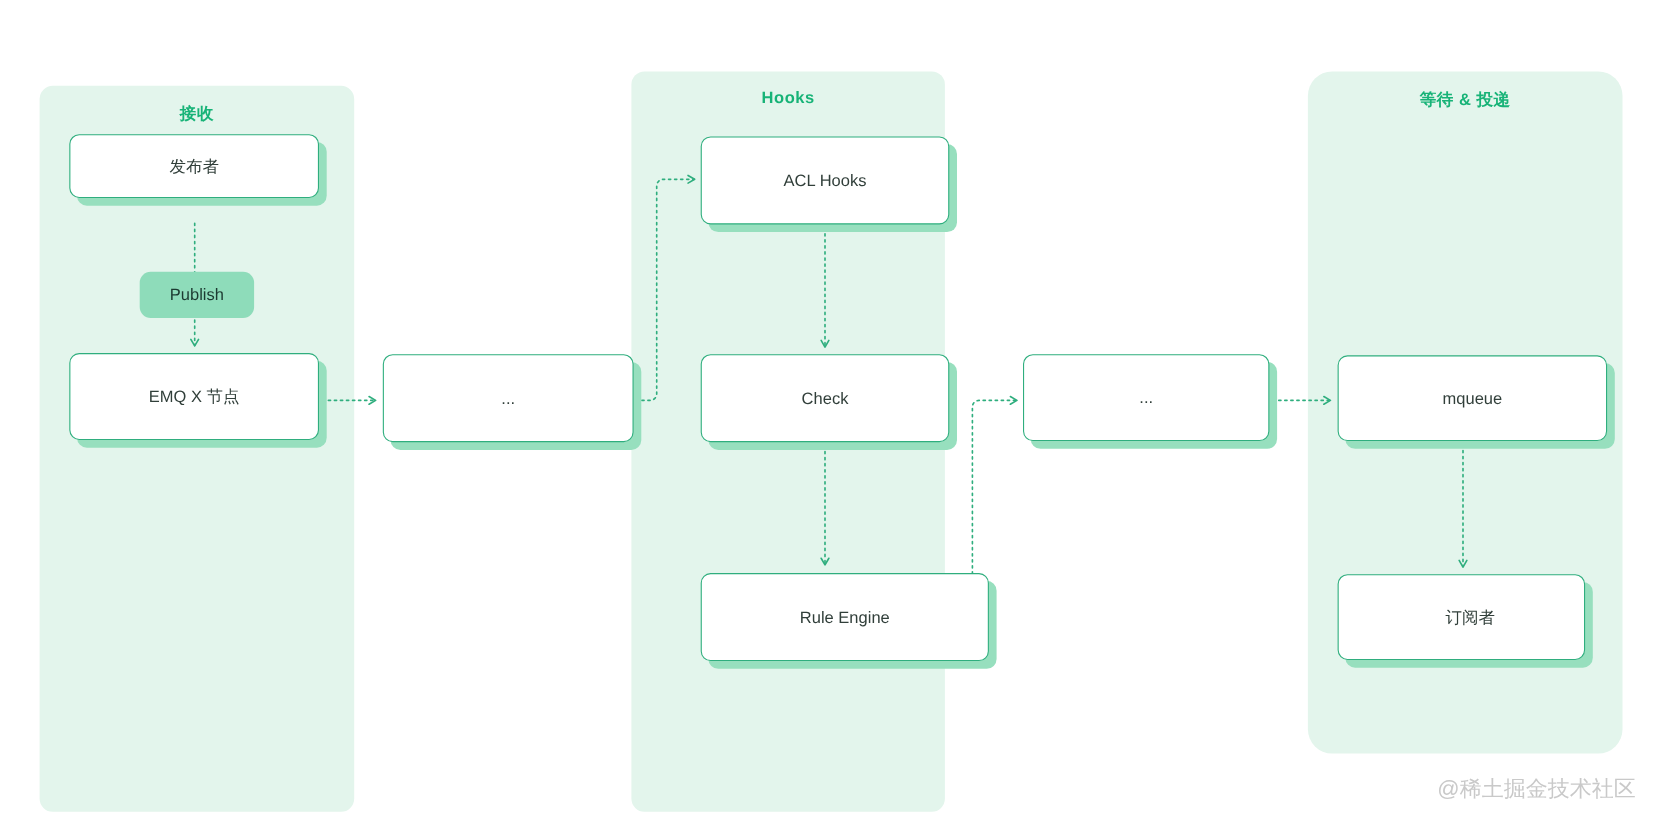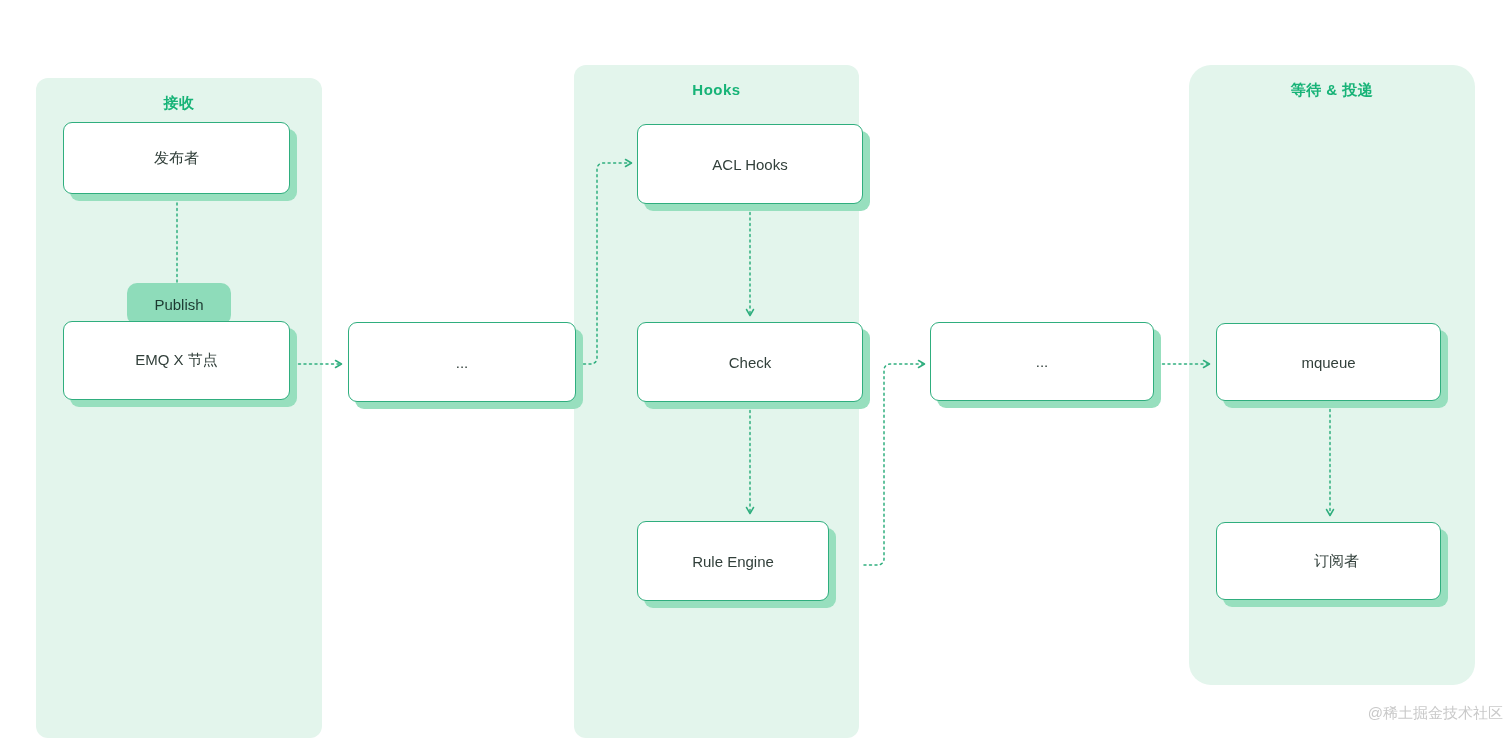--- a/index.html
+++ b/index.html
@@ -57,26 +57,25 @@
     box-sizing:border-box;
   }
   .pill{
     position:absolute;
     background:var(--pill-bg);
     border-radius:10px;
     display:flex;align-items:center;justify-content:center;
     font-size:15px;
     color:var(--pill-text);
     box-sizing:border-box;
-    margin-top:36px;
   }
   .watermark{
     position:absolute;
-    right:9px;top:704px;
-    font-size:15px;
+    right:25px;top:704px;
+    font-size:20px;
     color:var(--watermark);
   }
 </style>
 </head>
 <body>
 
 <div class="stage">
 
   <div class="panel" style="left:36px;top:78px;width:286px;height:660px;">
     <div class="panel-title">接收</div>
@@ -97,21 +96,21 @@
     <path class="wire" marker-end="url(#arrow)" d="M177,203 V314"></path>
     <path class="wire" marker-end="url(#arrow)" d="M293,364 H341"></path>
     <path class="wire" marker-end="url(#arrow)" d="M578,364 h13 a6,6 0 0 0 6,-6 V169 a6,6 0 0 1 6,-6 h28"></path>
     <path class="wire" marker-end="url(#arrow)" d="M750,207 V315"></path>
     <path class="wire" marker-end="url(#arrow)" d="M750,405 V513"></path>
     <path class="wire" marker-end="url(#arrow)" d="M864,565 h14 a6,6 0 0 0 6,-6 V370 a6,6 0 0 1 6,-6 h34"></path>
     <path class="wire" marker-end="url(#arrow)" d="M1157,364 H1209"></path>
     <path class="wire" marker-end="url(#arrow)" d="M1330,404 V515"></path>
   </svg>
 
-  <div class="node" style="left:63px;top:122px;width:227px;height:72px;">
+  <div class="node" style="left:63px;top:122px;width:227px;height:58px;">
     <span>发布者</span>
   </div>
 
   <div class="pill" style="left:127px;top:247px;width:104px;height:42px;">
     <span>Publish</span>
   </div>
 
   <div class="node" style="left:63px;top:321px;width:227px;height:79px;text-align:center;">
     <span>EMQ X 节点</span>
   </div>
@@ -121,29 +120,29 @@
   </div>
 
   <div class="node" style="left:637px;top:124px;width:226px;height:80px;">
     <span>ACL Hooks</span>
   </div>
 
   <div class="node" style="left:637px;top:322px;width:226px;height:80px;">
     <span>Check</span>
   </div>
 
-  <div class="node" style="left:637px;top:521px;width:192px;height:80px;">
+  <div class="node" style="left:637px;top:521px;width:262px;height:80px;">
     <span>Rule Engine</span>
   </div>
 
   <div class="node" style="left:930px;top:322px;width:224px;height:79px;">
     <span>...</span>
   </div>
 
-  <div class="node" style="left:1216px;top:323px;width:225px;height:78px;">
+  <div class="node" style="left:1216px;top:323px;width:245px;height:78px;">
     <span>mqueue</span>
   </div>
 
   <div class="node" style="left:1216px;top:522px;width:225px;height:78px;padding-left:16px;">
     <span>订阅者</span>
   </div>
 
   <div class="watermark">@稀土掘金技术社区</div>
 
 </div>

